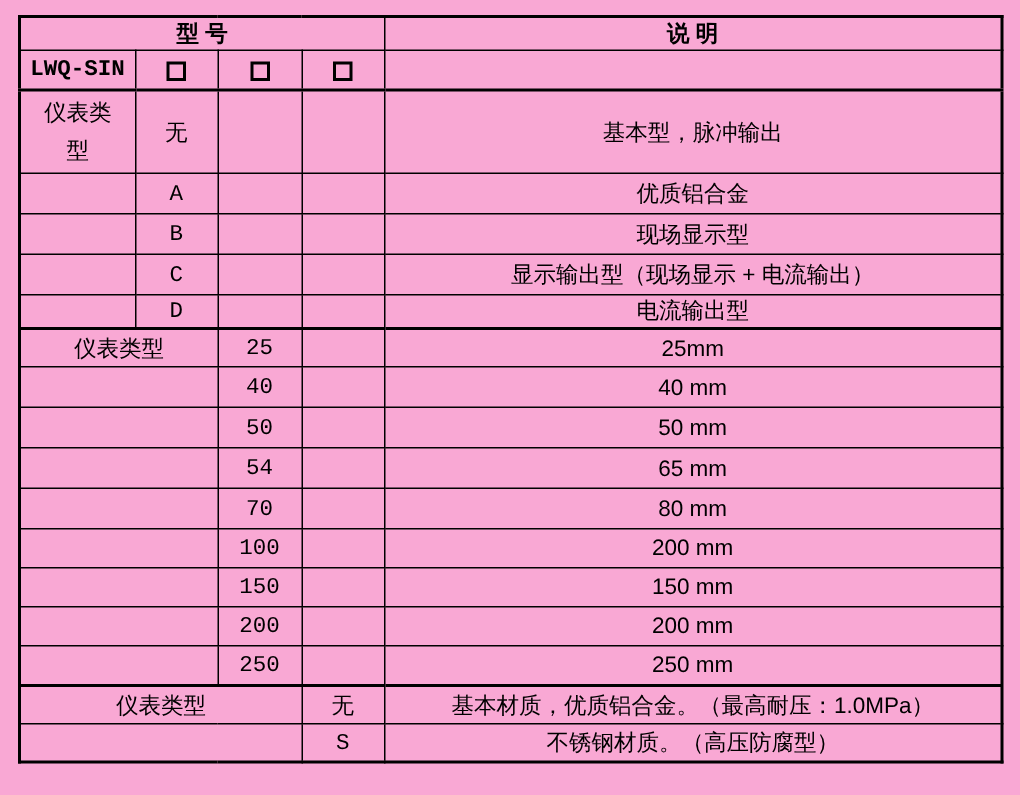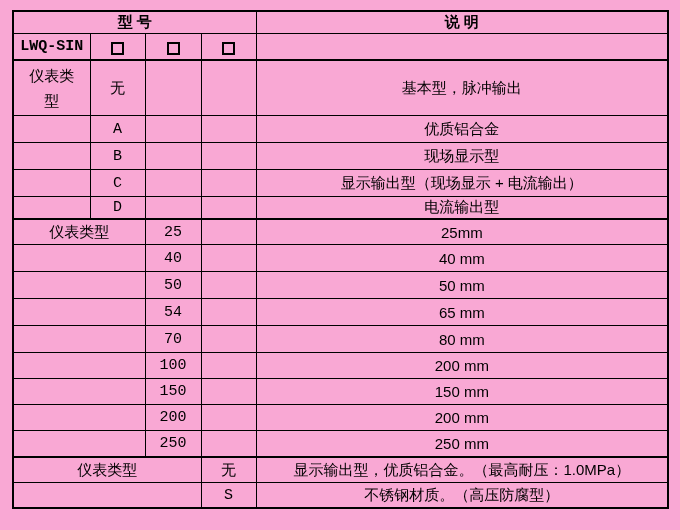--- a/index.html
+++ b/index.html
@@ -183,21 +183,21 @@
     <tr class="h25">
       <td colspan="2"></td>
       <td class="code">250</td>
       <td></td>
       <td class="desc">250 mm</td>
     </tr>
 
     <tr class="sec h24">
       <td colspan="3">仪表类型</td>
       <td>无</td>
-      <td class="desc">显示输出型，优质铝合金。（最高耐压：1.0MPa）</td>
+      <td class="desc">基本材质，优质铝合金。（最高耐压：1.0MPa）</td>
     </tr>
     <tr class="h24">
       <td colspan="3"></td>
       <td class="code">S</td>
       <td class="desc">不锈钢材质。（高压防腐型）</td>
     </tr>
   </tbody>
     </table>
 </div>
 

